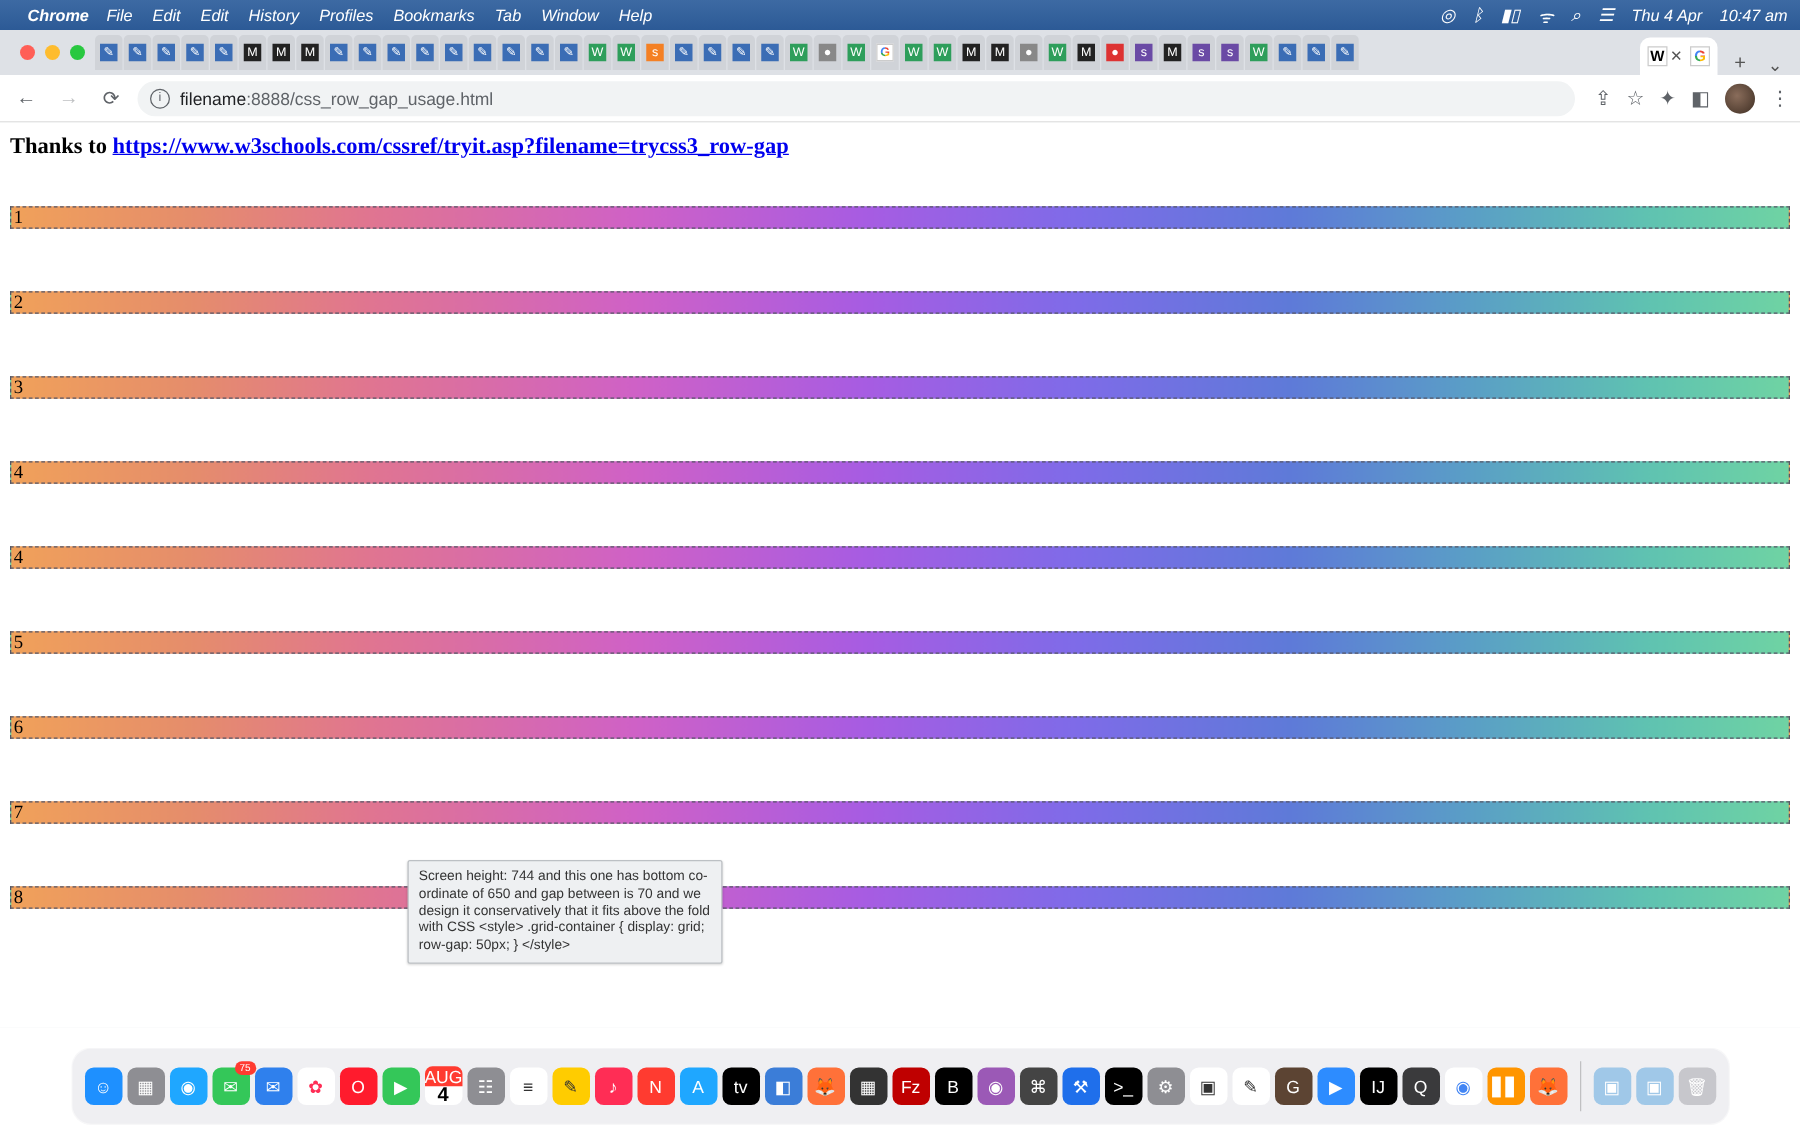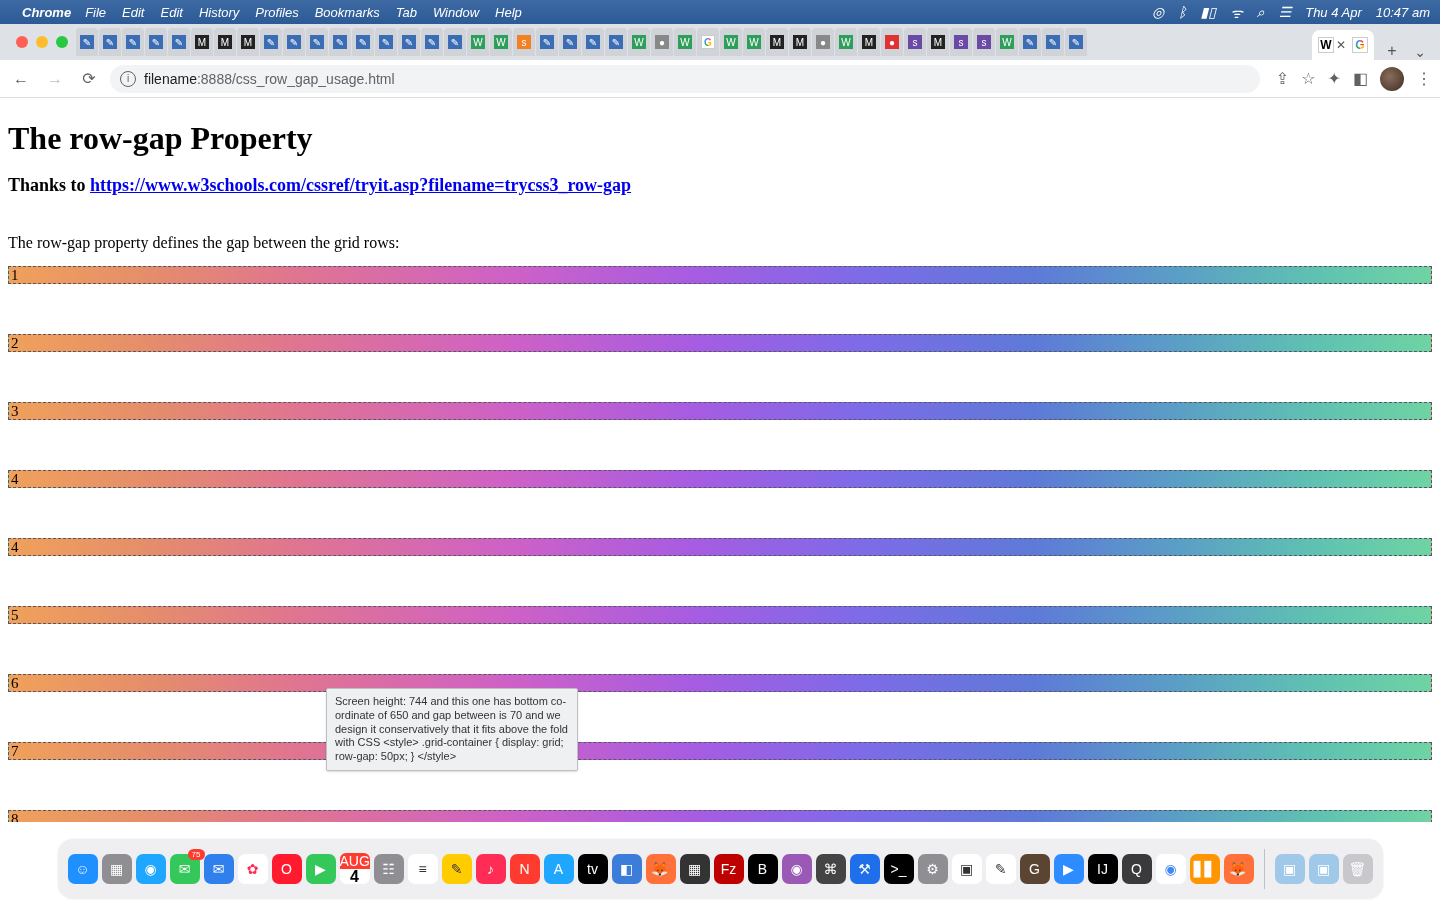--- a/index.html
+++ b/index.html
@@ -461,25 +461,23 @@
       <span>⇪</span>
       <span>☆</span>
       <span>✦</span>
       <span>◧</span>
       <span class="avatar"></span>
       <span>⋮</span>
     </div>
   </div>
 
   <div class="page">
-    <h1>The row-gap Property</h1>
     <h3>
       <span>Thanks to </span><a href="#">https://www.w3schools.com/cssref/tryit.asp?filename=trycss3_row-gap</a>
     </h3>
-    <p class="lead">The row-gap property defines the gap between the grid rows:</p>
 
     <div class="grid-container" id="grid-container">
         <div class="grid-row">1</div>
         <div class="grid-row">2</div>
         <div class="grid-row">3</div>
         <div class="grid-row">4</div>
         <div class="grid-row">4</div>
         <div class="grid-row">5</div>
         <div class="grid-row">6</div>
         <div class="grid-row">7</div>

